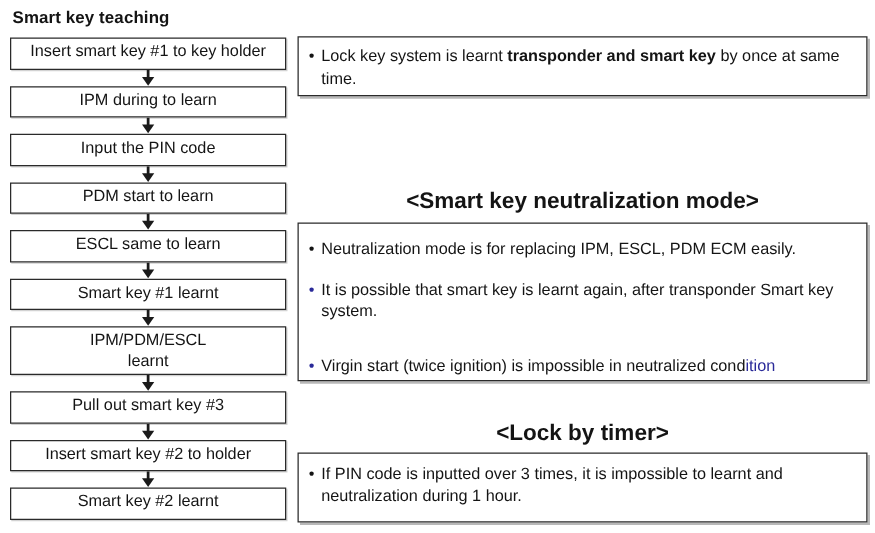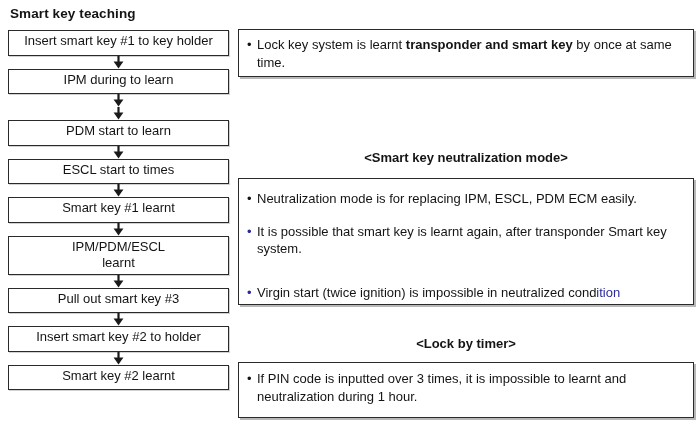--- a/index.html
+++ b/index.html
@@ -35,21 +35,21 @@
     position:absolute; left:238px; width:456px; box-sizing:border-box;
     border:1.7px solid #2a2a2a; background:#ffffff;
     box-shadow:2px 2px 0 #b8b8b8;
     line-height:17.5px;
   }
   .note-a { top:29px;  height:48px;  padding:6px 10px 0 8px; }
   .note-c { top:178px; height:127px; padding:11px 12px 0 8px; }
   .note-e { top:362px; height:56px;  padding:7px 10px 0 8px; }
   .section-heading {
     position:absolute; left:238px; width:456px; text-align:center;
-    font-weight:bold; font-size:13px;
+    font-weight:bold; font-size:18px;
   }
   .heading-b { top:150px; }
   .heading-d { top:336px; }
   .bullet-item { display:flex; align-items:flex-start; }
   .bullet-marker { flex:none; width:10px; font-size:13px; }
   .bullet-text { flex:1; }
   .navy { color:#2a2a99; }
   .b { font-weight:bold;text-align:center; }
   .gap-1 { margin-bottom:15px; }
   .gap-2 { margin-bottom:26px; }
@@ -72,36 +72,37 @@
       </div>
 
     <div class="flow-box"><span>IPM during to learn</span></div>
     <div class="flow-arrow">
         <svg width="13" height="13" viewBox="0 0 13 13">
           <line x1="6.5" y1="0" x2="6.5" y2="7" stroke="#1a1a1a" stroke-width="2.2"></line>
           <polygon points="1.6,5.6 11.4,5.6 6.5,12.6" fill="#1a1a1a"></polygon>
         </svg>
       </div>
 
+    <div class="flow-box"><span>Input the PIN code</span></div>
     <div class="flow-arrow">
         <svg width="13" height="13" viewBox="0 0 13 13">
           <line x1="6.5" y1="0" x2="6.5" y2="7" stroke="#1a1a1a" stroke-width="2.2"></line>
           <polygon points="1.6,5.6 11.4,5.6 6.5,12.6" fill="#1a1a1a"></polygon>
         </svg>
       </div>
 
     <div class="flow-box"><span>PDM start to learn</span></div>
     <div class="flow-arrow">
         <svg width="13" height="13" viewBox="0 0 13 13">
           <line x1="6.5" y1="0" x2="6.5" y2="7" stroke="#1a1a1a" stroke-width="2.2"></line>
           <polygon points="1.6,5.6 11.4,5.6 6.5,12.6" fill="#1a1a1a"></polygon>
         </svg>
       </div>
 
-    <div class="flow-box"><span>ESCL start to times</span></div>
+    <div class="flow-box"><span>ESCL same to learn</span></div>
     <div class="flow-arrow">
         <svg width="13" height="13" viewBox="0 0 13 13">
           <line x1="6.5" y1="0" x2="6.5" y2="7" stroke="#1a1a1a" stroke-width="2.2"></line>
           <polygon points="1.6,5.6 11.4,5.6 6.5,12.6" fill="#1a1a1a"></polygon>
         </svg>
       </div>
 
     <div class="flow-box"><span>Smart key #1 learnt</span></div>
     <div class="flow-arrow">
         <svg width="13" height="13" viewBox="0 0 13 13">

